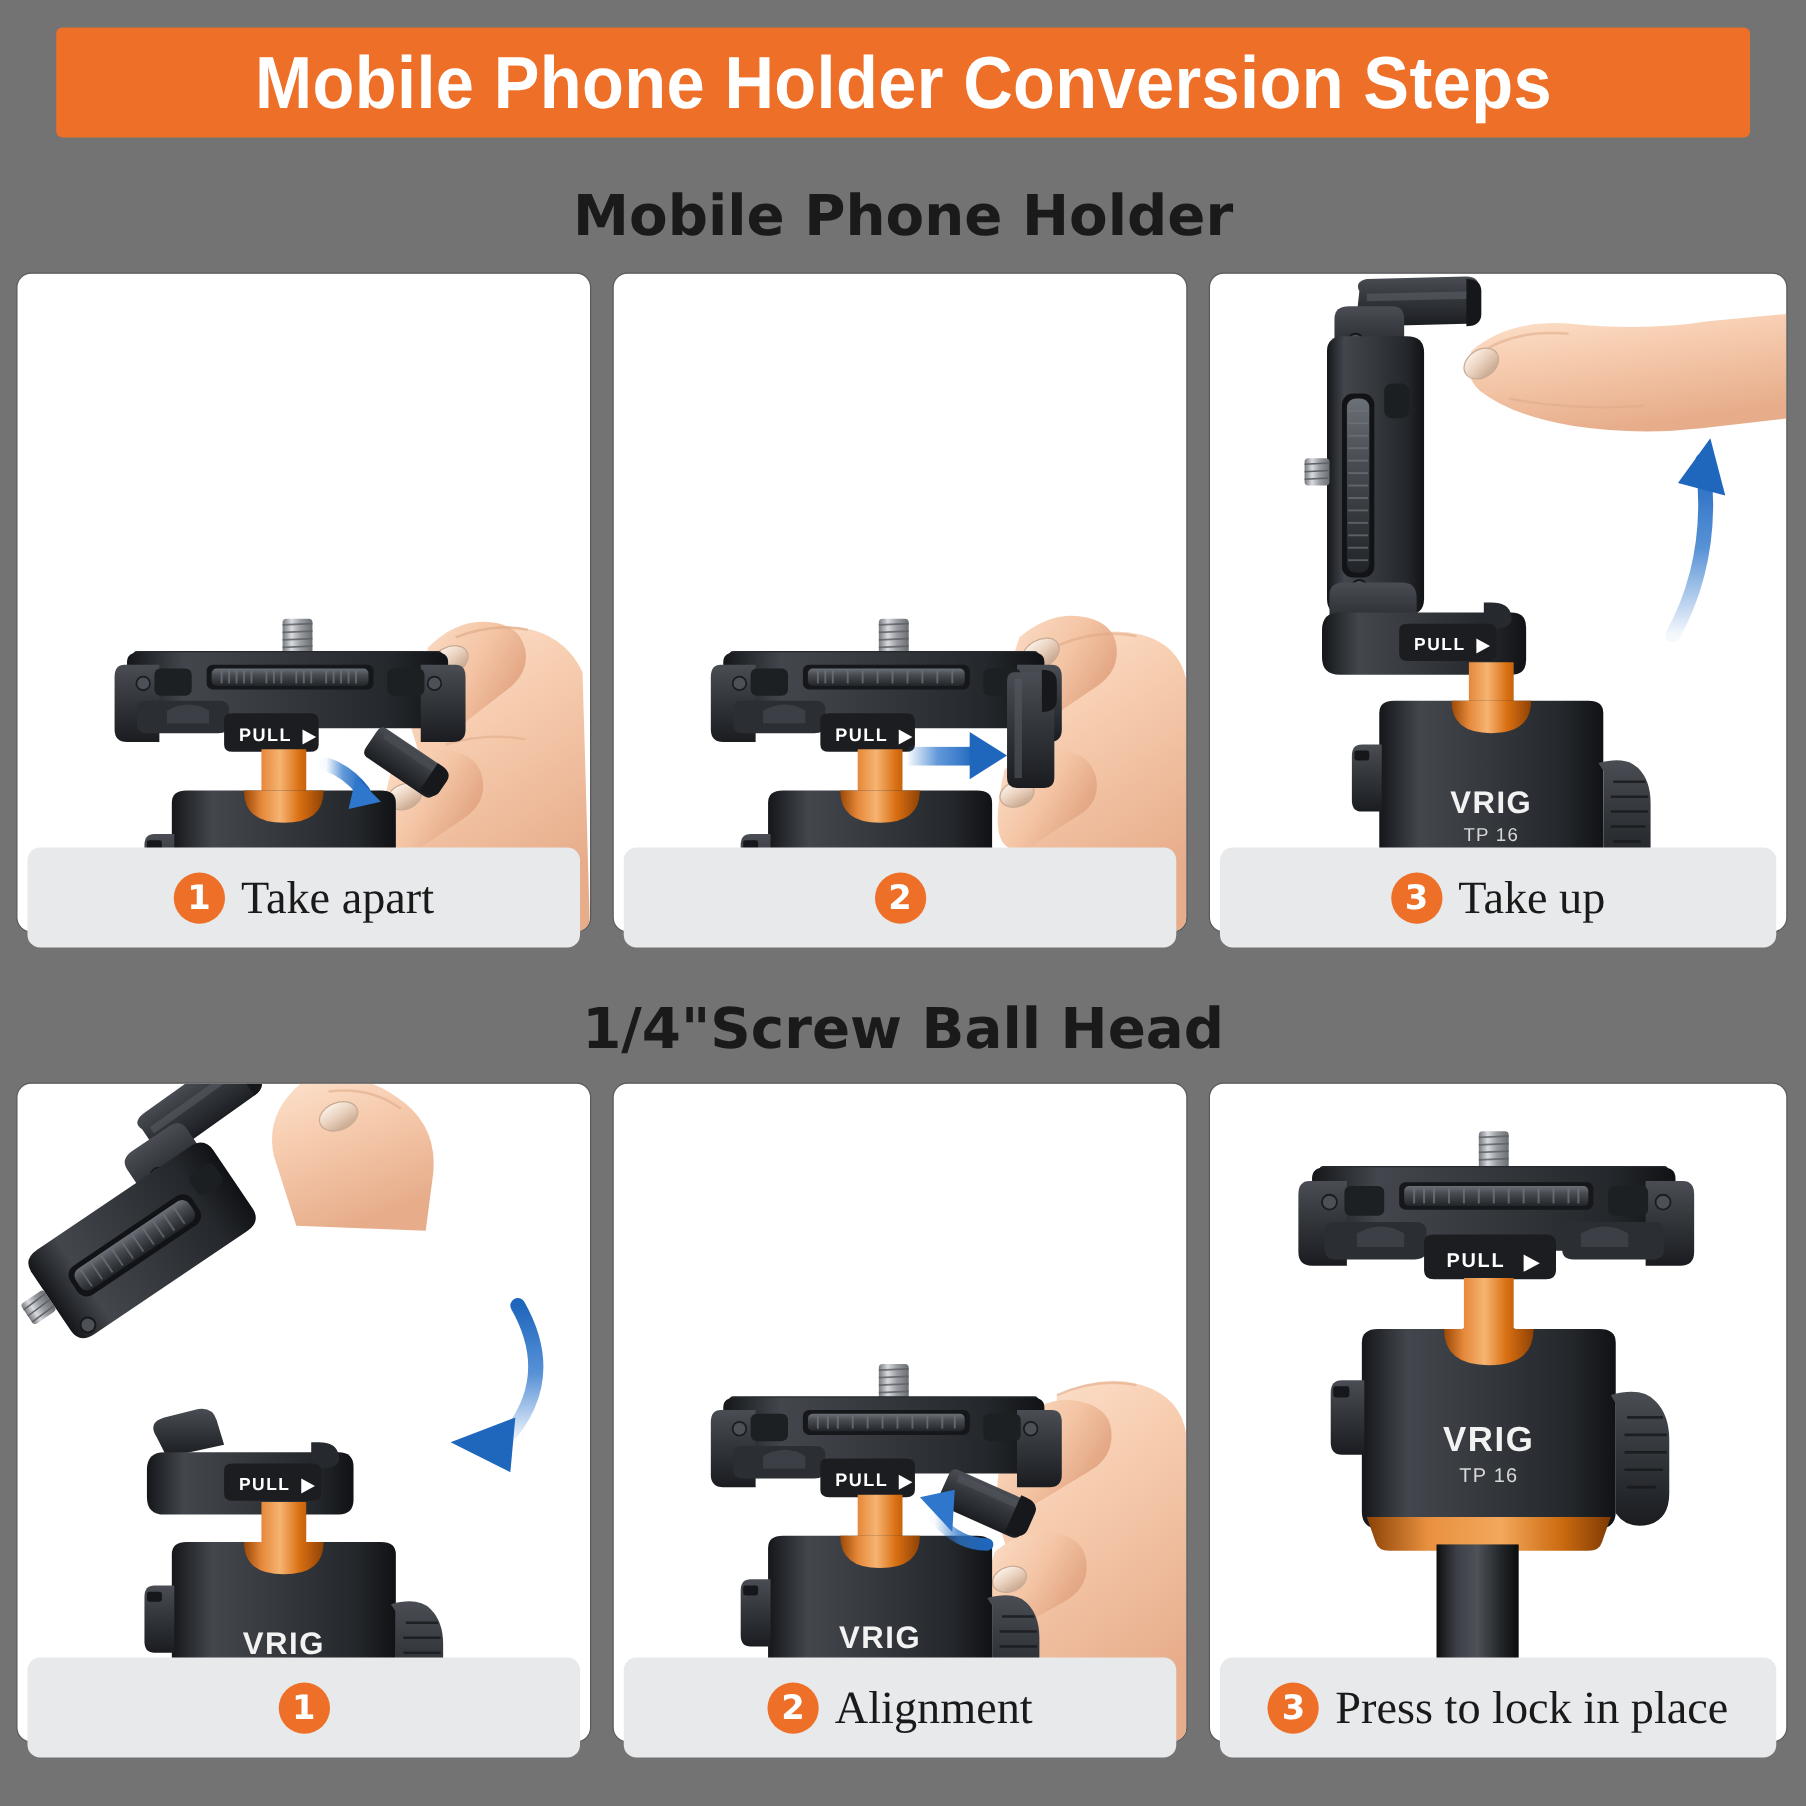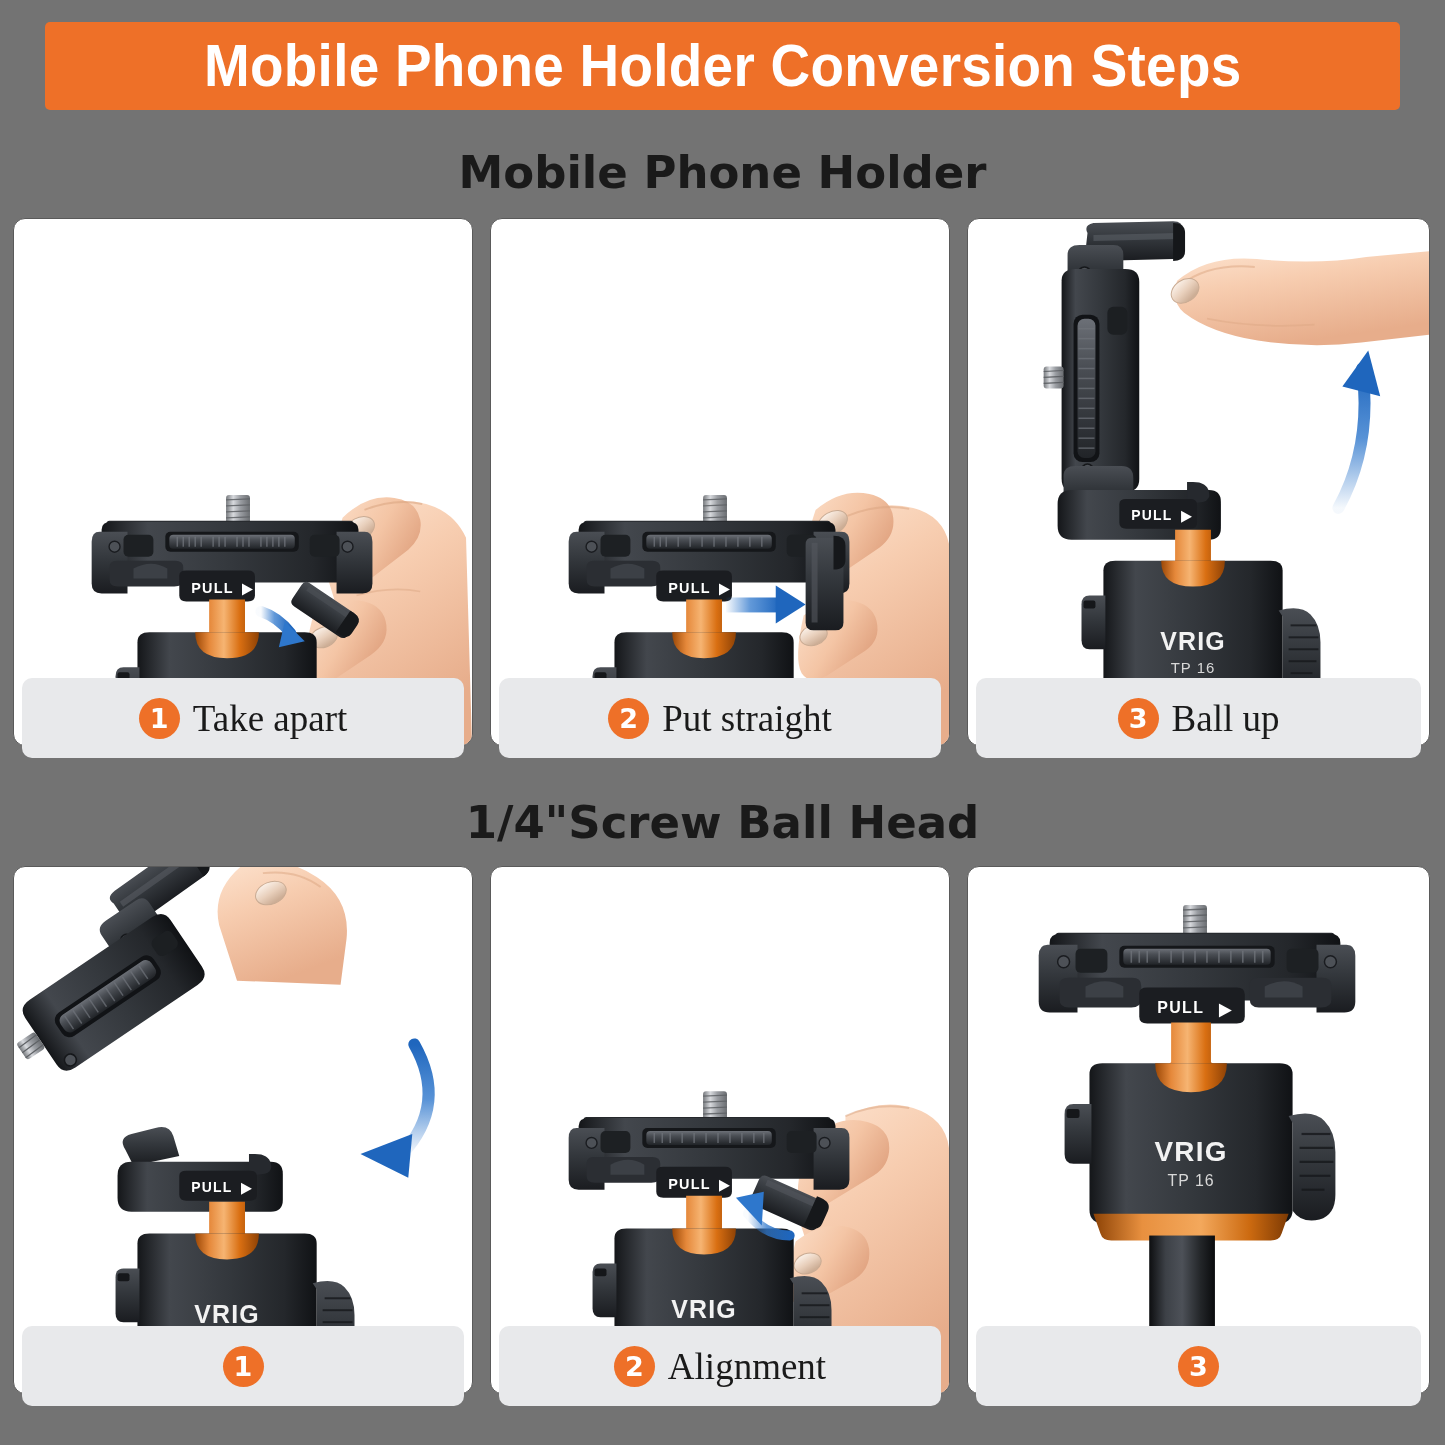--- a/index.html
+++ b/index.html
@@ -375,21 +375,20 @@
       </g>
 
       <g>
         <rect x="236" y="380" width="54" height="15" fill="url(#gArrowFade)"></rect>
         <polygon points="286,368 316,387 286,406" fill="#1f66bd"></polygon>
       </g>
     </svg>
   </div>
   <div class="caption" id="cap-2">
     <div class="num">2</div>
-    <div class="cap-text">Put straight</div>
   </div>
 
   <div class="panel" id="panel-3">
     <svg class="art" viewBox="0 0 463 528">
 
       <g>
         <path d="M210 62 q30 -26 80 -22 q60 6 110 -2 l65 -6 l0 84 l-70 8 q-52 6 -104 -2 q-48 -8 -74 -28 q-14 -12 -7 -32 z" fill="url(#gSkin)"></path>
         <path d="M214 66 q28 -22 74 -18" fill="none" stroke="#dba682" stroke-width="2" opacity="0.5"></path>
         <path d="M240 100 q50 10 108 6" fill="none" stroke="#dba682" stroke-width="1.8" opacity="0.45"></path>
         <ellipse cx="218" cy="72" rx="15" ry="11" transform="rotate(-34 218 72)" fill="url(#gNail)" stroke="#c9ab93" stroke-width="1"></ellipse>
@@ -469,21 +468,21 @@
       </g>
 
       <g>
         <path d="M372 290 q34 -62 24 -140" fill="none" stroke="url(#gArrowFadeV)" stroke-width="12" stroke-linecap="round"></path>
         <polygon points="376,168 402,132 414,178" fill="#1f66bd"></polygon>
       </g>
     </svg>
   </div>
   <div class="caption" id="cap-3">
     <div class="num">3</div>
-    <div class="cap-text">Ball up</div>
+    <div class="cap-text">Take up</div>
   </div>
 
   <div class="section-title" id="sec2-title">1/4"Screw Ball Head</div>
 
   <div class="panel" id="panel-4">
     <svg class="art" viewBox="0 0 460 528">
 
       <g>
         <path d="M232 -4 q40 -8 72 14 q34 22 30 62 l-6 46 l-104 -4 l-18 -56 q-8 -36 26 -62 z" fill="url(#gSkin)"></path>
         <path d="M250 6 q34 -4 58 14" fill="none" stroke="#dba682" stroke-width="2" opacity="0.5"></path>
@@ -727,15 +726,16 @@
         </g>
         <text x="224" y="295" text-anchor="middle" fill="#f2f2f2" font-family="Liberation Sans, sans-serif" font-size="28" font-weight="bold" letter-spacing="1.3">VRIG</text>
         <text x="224" y="320" text-anchor="middle" fill="#d8d8d8" font-family="Liberation Sans, sans-serif" font-size="16" letter-spacing="1">TP 16</text>
         <path d="M126 348 l196 0 l-7 20 q-2 7 -11 7 l-160 0 q-9 0 -11 -7 z" fill="url(#gOrangeRing)"></path>
         <rect x="182" y="370" width="66" height="158" fill="url(#gTube)"></rect>
       </g>
     </svg>
   </div>
   <div class="caption" id="cap-6">
     <div class="num">3</div>
+    <div class="cap-text">Press to lock in place</div>
   </div>
 
 </div>
 
 </body></html>

